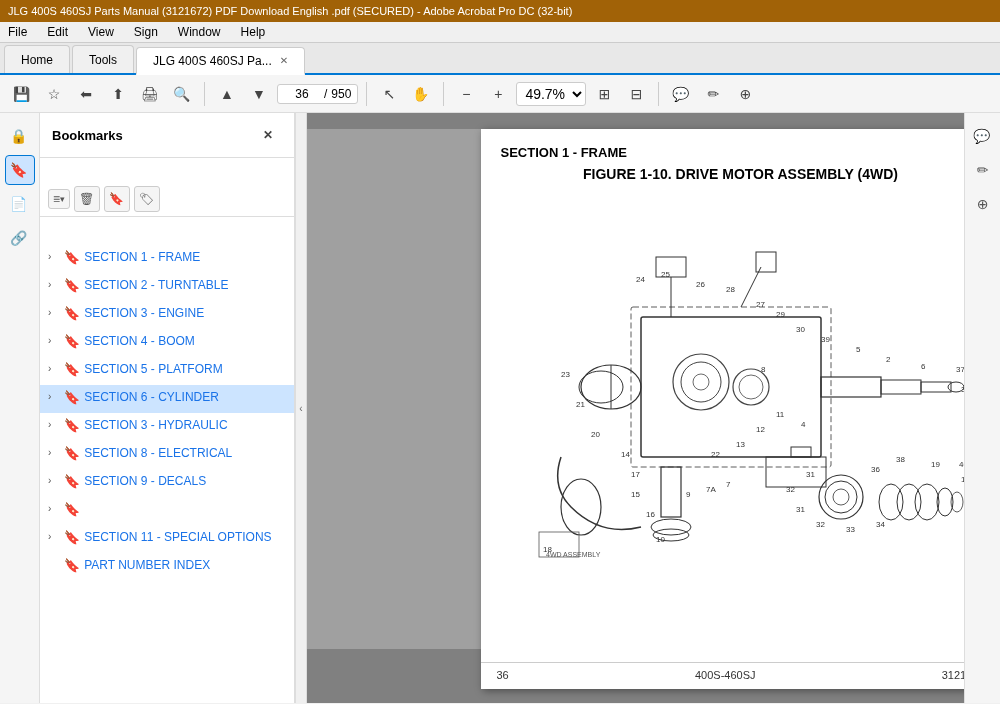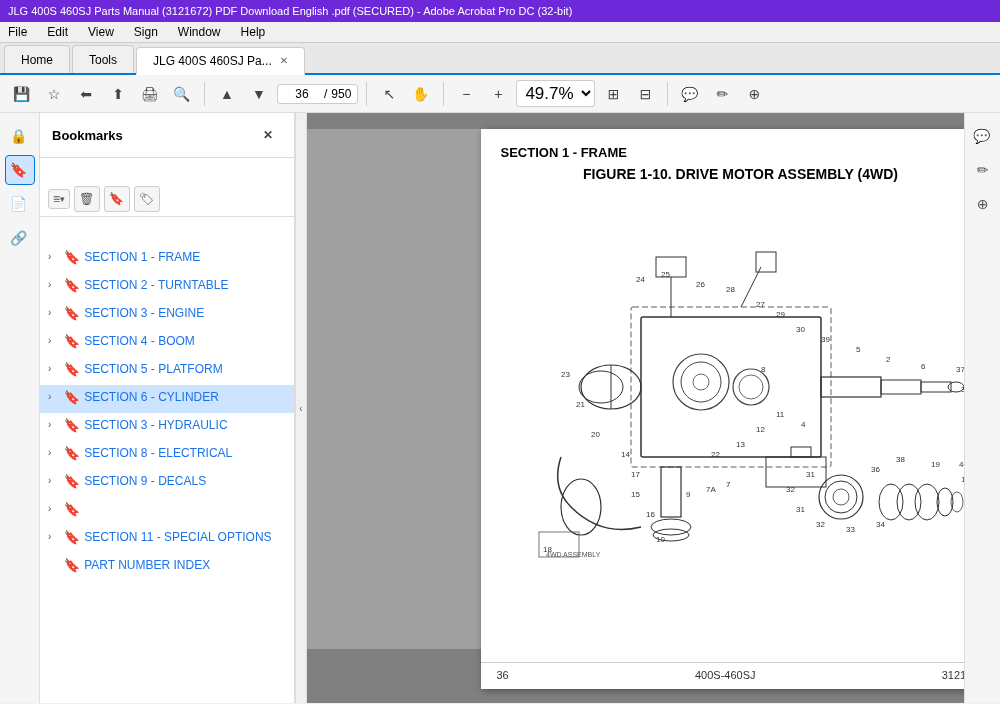--- a/index.html
+++ b/index.html
@@ -1,20 +1,20 @@
 <!DOCTYPE html>
 <html><head>
   <meta charset="utf-8">
   <style>
     * { margin: 0; padding: 0; box-sizing: border-box; }
     body { width: 1000px; height: 704px; font-family: 'Segoe UI', Arial, sans-serif; font-size: 12px; background: #f0f0f0; overflow: hidden; }
 
     
     .title-bar {
-      background: #6d28d9;
+      background: #a16207;
       color: white;
       height: 22px;
       display: flex;
       align-items: center;
       padding: 0 8px;
       font-size: 11px;
     }
 
     
     .menu-bar {
@@ -97,21 +97,21 @@
       width: 36px;
       border: none;
       outline: none;
       text-align: center;
       font-size: 12px;
     }
     .zoom-select {
       border: 1px solid #ccc;
       border-radius: 3px;
       padding: 2px 4px;
-      font-size: 17px;
+      font-size: 14px;
       background: white;
       cursor: pointer;
     }
 
     
     .main-layout {
       display: flex;
       height: calc(704px - 22px - 22px - 32px - 38px);
     }
 

